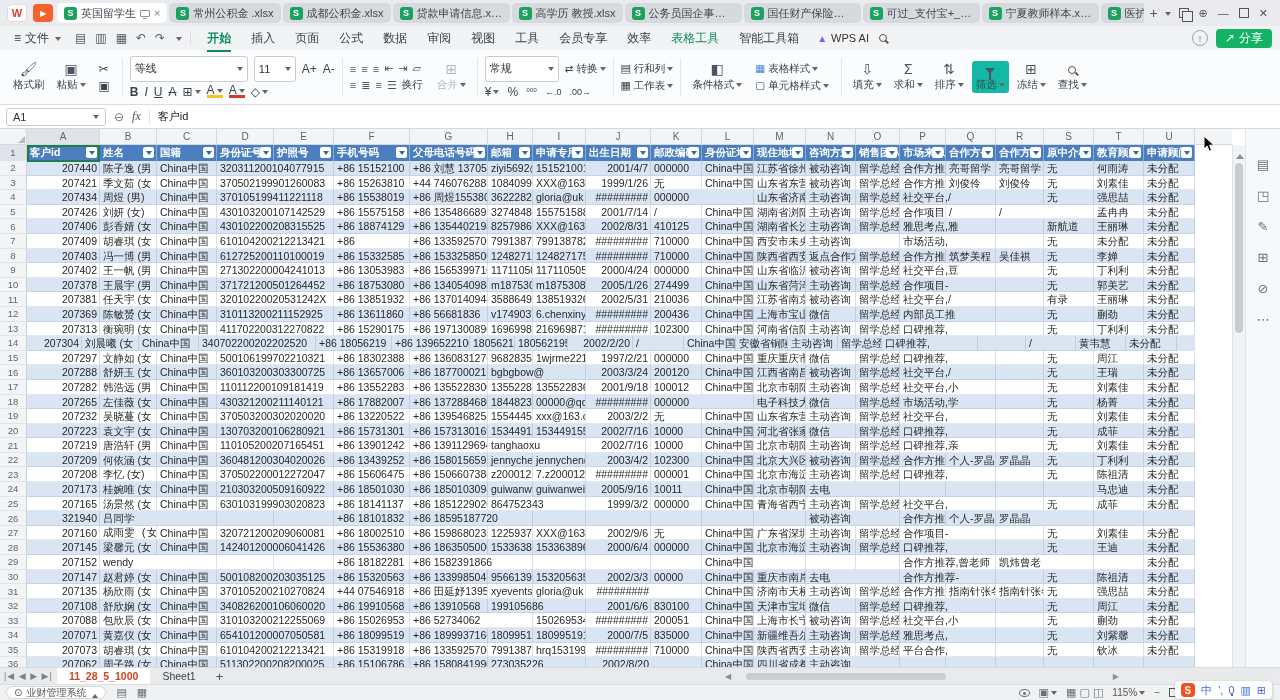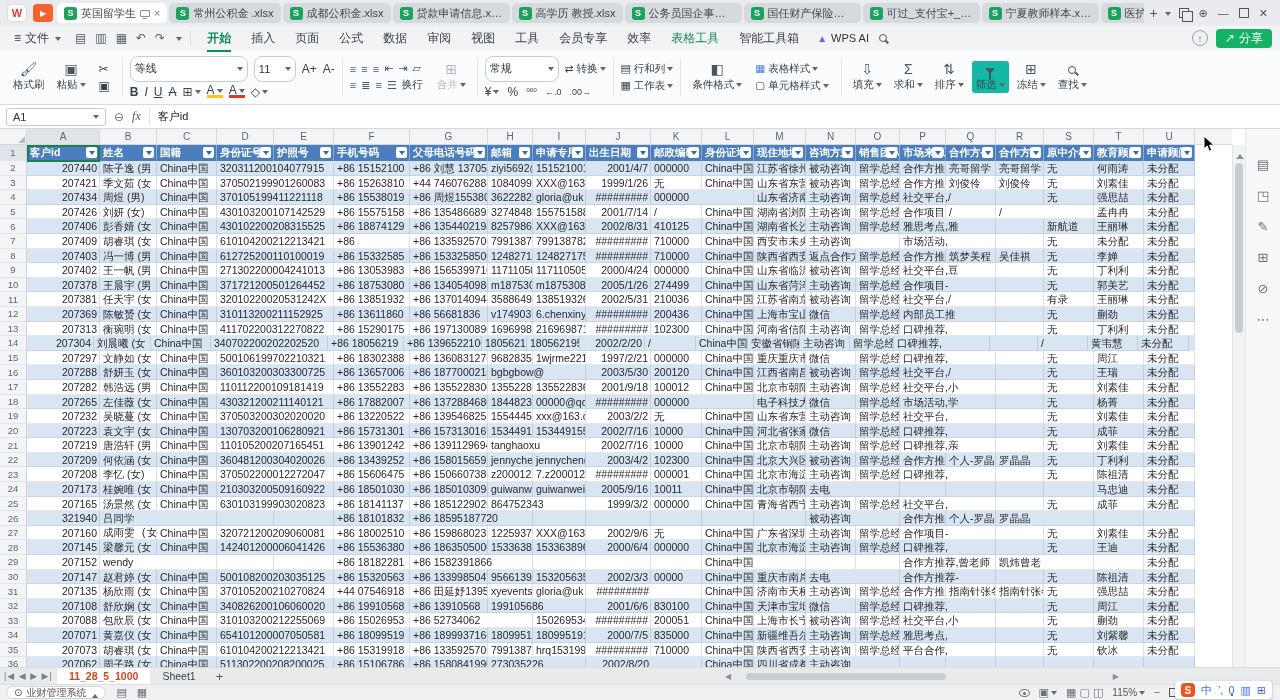--- a/index.html
+++ b/index.html
@@ -38,21 +38,21 @@
   .share{background:#13b264;color:#fff;border-radius:4px;height:19px;display:flex;align-items:center;gap:4px;padding:0 9px;font-size:12px;}
   
   .ribbon{height:55px;background:#fbfcfd;border-bottom:1px solid #d9dde1;display:flex;align-items:stretch;padding:2px 4px;}
   .vsep{width:1px;background:#e4e7ea;margin:6px 2px;}
   .rgroup{display:flex;flex-direction:column;justify-content:center;gap:3px;padding:0 5px;}
   .rrow{display:flex;align-items:center;gap:6px;}
   .rgroup.h{flex-direction:row;align-items:center;gap:4px;}
   .stack{display:flex;flex-direction:column;align-items:center;justify-content:center;gap:1px;font-size:10.5px;color:#3c4248;padding:1px 4px;border-radius:3px;}
   .stack .ric{font-size:14px;line-height:15px;color:#4a5564;}
   .stack.on{background:#14b8a6;}
-  .combo{border:1px solid #c7ccd2;background:#fff;border-radius:8px;height:17px;display:flex;align-items:center;justify-content:space-between;padding:12px 4px;font-size:11px;color:#333;}
+  .combo{border:1px solid #c7ccd2;background:#fff;border-radius:3px;height:17px;display:flex;align-items:center;justify-content:space-between;padding:12px 4px;font-size:11px;color:#333;}
   .gbtn{font-size:12px;color:#3c4248;display:flex;align-items:center;}
   .gbtn b{font-weight:bold;}
   .gbtn .u{text-decoration:underline;}
   .gbtn .s{text-decoration:line-through;}
   .hl-a{border-bottom:3px solid #f5c518;line-height:10px;}
   .fc-a{border-bottom:3px solid #d83b2a;line-height:10px;}
   .alico{display:inline-block;font-size:11px;color:#4a5564;letter-spacing:-1px;}
   .gray{color:#b3b8bf !important;}
   .funnel{display:inline-block;width:0;height:0;border-left:5px solid transparent;border-right:5px solid transparent;border-top:6px solid #4a5564;position:relative;}
   .funnel::after{content:"";position:absolute;left:-1px;top:-1px;width:2px;height:7px;background:#4a5564;}
@@ -812,21 +812,21 @@
         <div class="cell" style="width: 44px;">留学总经办</div>
         <div class="cell ovf" style="width: 46px;">口碑推荐,</div>
         <div class="cell" style="width: 50px;"></div>
         <div class="cell" style="width: 48px;"></div>
         <div class="cell" style="width: 50px;">无</div>
         <div class="cell" style="width: 50px;">丁利利</div>
         <div class="cell" style="width: 51px;">未分配</div>
       </div>
       <div class="row band">
         <div class="rnum">14</div>
-        <div class="cell num" style="width: 67px;">207304</div>
+        <div class="cell num" style="width: 55px;">207304</div>
         <div class="cell" style="width: 57px;">刘晨曦 (女</div>
         <div class="cell" style="width: 60px;">China中国</div>
         <div class="cell ovf" style="width: 57px;">340702200202202520</div>
         <div class="cell" style="width: 60px;"></div>
         <div class="cell" style="width: 76px;">+86 18056219</div>
         <div class="cell" style="width: 78px;">+86 1396522100</div>
         <div class="cell" style="width: 45px;">180562195</div>
         <div class="cell" style="width: 53px;">180562195</div>
         <div class="cell num" style="width: 65px;">2002/2/20</div>
         <div class="cell" style="width: 51px;">/</div>
@@ -869,21 +869,21 @@
         <div class="rnum">16</div>
         <div class="cell num" style="width: 73px;">207288</div>
         <div class="cell" style="width: 57px;">舒妍玉 (女</div>
         <div class="cell" style="width: 60px;">China中国</div>
         <div class="cell ovf" style="width: 57px;">360103200303300725</div>
         <div class="cell" style="width: 60px;"></div>
         <div class="cell" style="width: 76px;">+86 13657006</div>
         <div class="cell" style="width: 78px;">+86 1877000215</div>
         <div class="cell ovf" style="width: 45px;">bgbgbow@</div>
         <div class="cell" style="width: 53px;"></div>
-        <div class="cell num" style="width: 65px;">2003/5/30</div>
+        <div class="cell num" style="width: 65px;">2003/3/24</div>
         <div class="cell" style="width: 51px;">200120</div>
         <div class="cell" style="width: 52px;">China中国</div>
         <div class="cell" style="width: 52px;">江西省南昌</div>
         <div class="cell" style="width: 50px;">被动咨询</div>
         <div class="cell" style="width: 44px;">留学总经办</div>
         <div class="cell ovf" style="width: 46px;">社交平台,/</div>
         <div class="cell" style="width: 50px;"></div>
         <div class="cell" style="width: 48px;"></div>
         <div class="cell" style="width: 50px;">无</div>
         <div class="cell" style="width: 50px;">王瑞</div>

